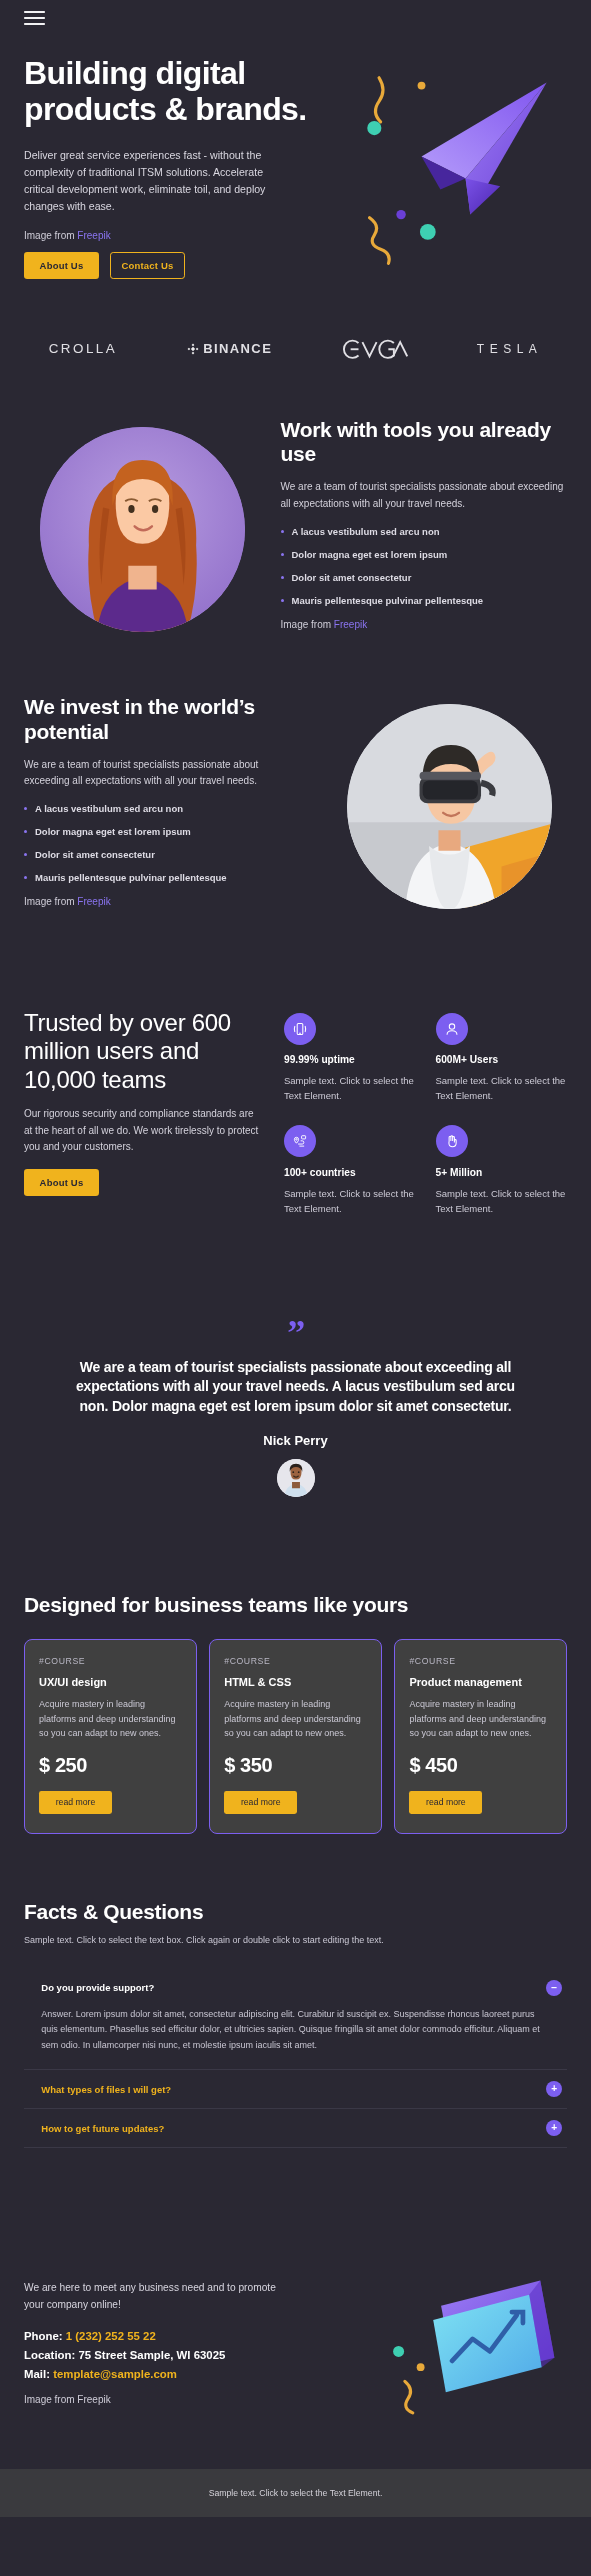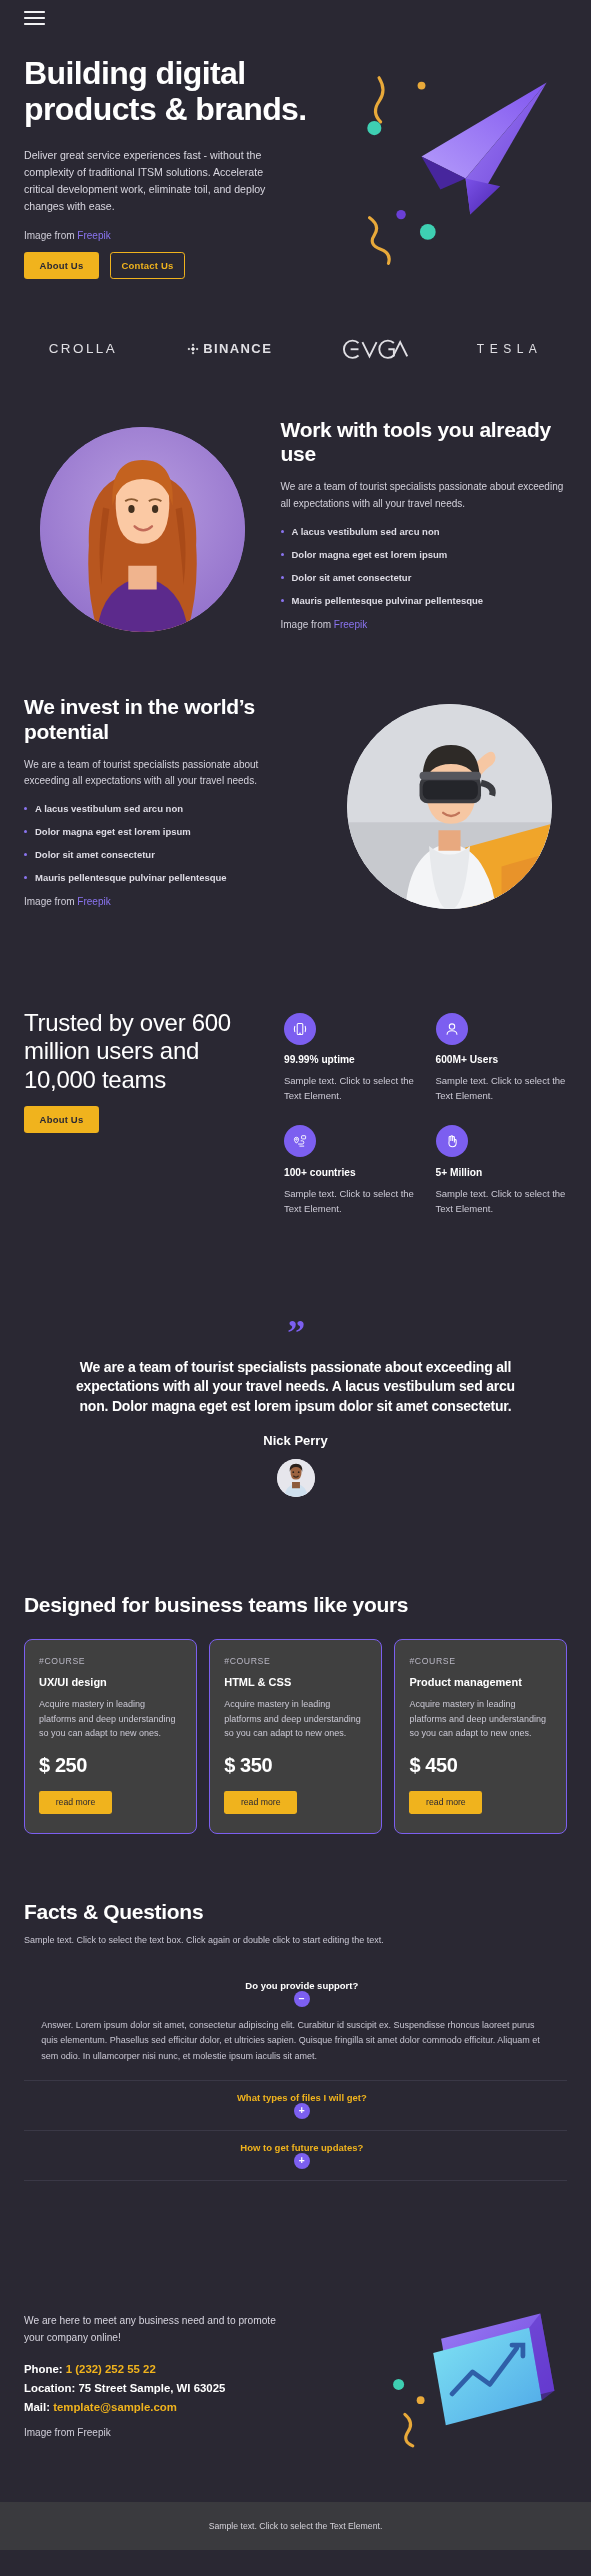--- a/index.html
+++ b/index.html
@@ -137,21 +137,21 @@
 
   
   .faq { padding: 27px 24px 47px 24px; }
   h2.faq-title {
     font-size: 21px; font-weight: 800; color: #fff; letter-spacing: -0.3px; margin-bottom: 11px;
   }
   .faq-sub { font-size: 9px; color: #cac8d4; margin-bottom: 24px; }
   .faq-item { border-bottom: 0.8px solid #3a3846; padding: 0 0 0 0; }
   .faq-head {
     display: flex; align-items: center; justify-content: space-between;
-    padding: 11px 4.7px 11px 17.3px; cursor: pointer; flex-direction: column;
+    padding: 11px 4.7px 11px 17.3px; cursor: pointer;
   }
   .faq-q { font-size: 9.5px; font-weight: 700; color: #fff; }
   .faq-q.alt { color: #f0b31d; font-weight: 700; }
   .faq-plus {
     width: 16px; height: 16px; border-radius: 50%; background: #7c5ff0; color: #fff;
     font-size: 10.2px; line-height: 15px; text-align: center; flex: 0 0 16px; font-weight: 700;
   }
   .faq-body { font-size: 9px; line-height: 1.72; color: #c9c7d3; padding: 0 17.3px 16px 17.3px; }
 
   
@@ -361,20 +361,21 @@
         <a href="#">Freepik</a>
       </div>
     </div>
   </div>
 
   <div class="spacer-lg"></div>
 
   <div class="stats-wrap">
     <div class="stats-left">
       <h2 class="stats-title">Trusted by over 600 million users and 10,000 teams</h2>
+      <p class="sec-para">Our rigorous security and compliance standards are at the heart of all we do. We work tirelessly to protect you and your customers.</p>
       <a class="btn btn-primary">About Us</a>
     </div>
     <div class="stats-grid">
 
       <div>
         <div class="stat-icon">
           <svg width="16" height="16" viewBox="0 0 20 20" fill="none" stroke="#fff" stroke-width="1.3">
             <rect x="6.5" y="3" width="7" height="14" rx="1.4"></rect>
             <path d="M8.8 15.2h2.4"></path>
             <path d="M3.6 6.2q-1.4 3.8 0 7.6M16.4 6.2q1.4 3.8 0 7.6"></path>

